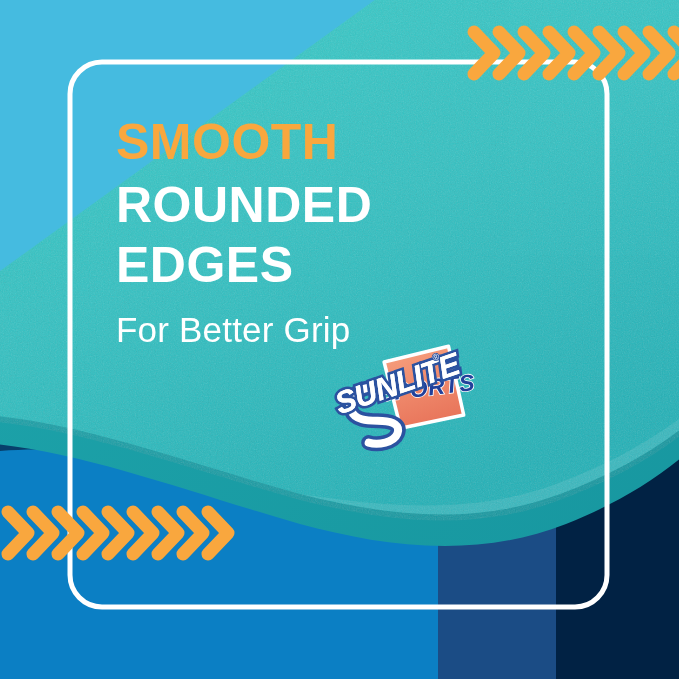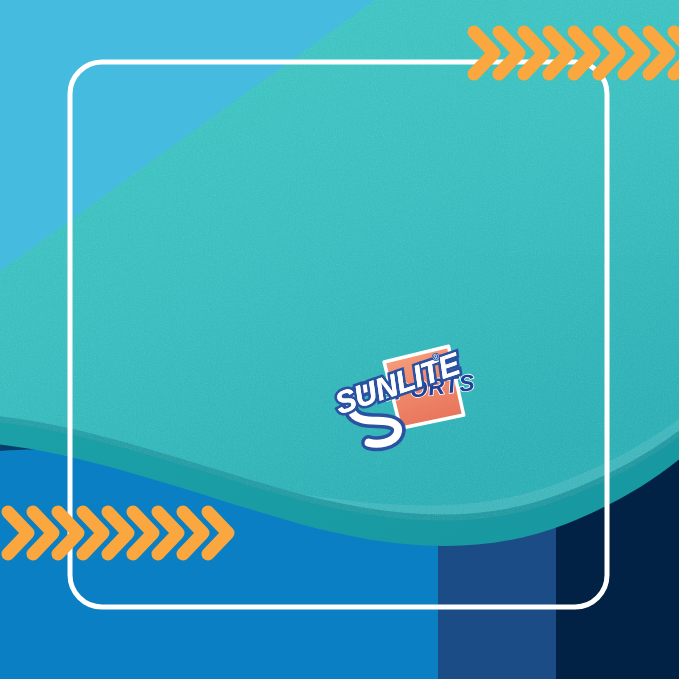--- a/index.html
+++ b/index.html
@@ -190,20 +190,26 @@
       </g>
     </svg>
   </div>
 
   <div class="layer frame-layer">
     <svg viewBox="0 0 679 679" xmlns="http://www.w3.org/2000/svg">
       <rect x="70" y="62" width="537" height="545" rx="32" ry="32" fill="none" stroke="#ffffff" stroke-width="5"></rect>
     </svg>
   </div>
 
+  <div id="copy-block">
+    <div class="headline" id="headline-line-1">SMOOTH</div>
+    <div class="headline" id="headline-line-2">ROUNDED</div>
+    <div class="headline" id="headline-line-3">EDGES</div>
+    <div id="subhead">For Better Grip</div>
+  </div>
 
   <div id="brand-logo">
     <svg viewBox="0 0 142 122" xmlns="http://www.w3.org/2000/svg">
       <defs>
         <linearGradient id="badgeGrad" x1="0" y1="0" x2="0" y2="1">
           <stop offset="0%" stop-color="#f59b7a"></stop>
           <stop offset="100%" stop-color="#e8745a"></stop>
         </linearGradient>
       </defs>
 

